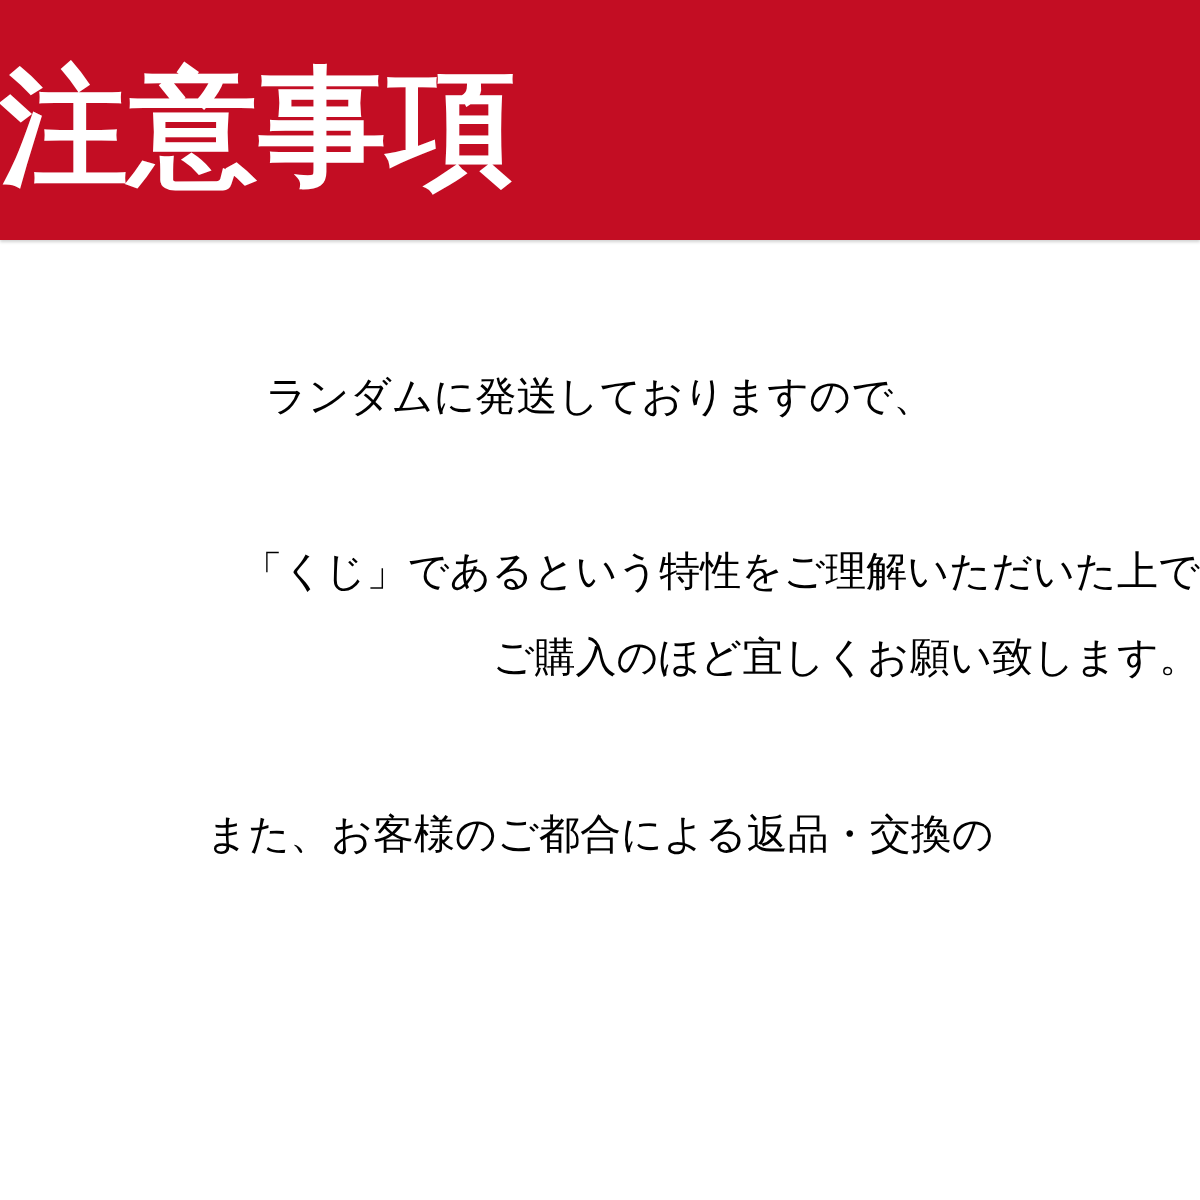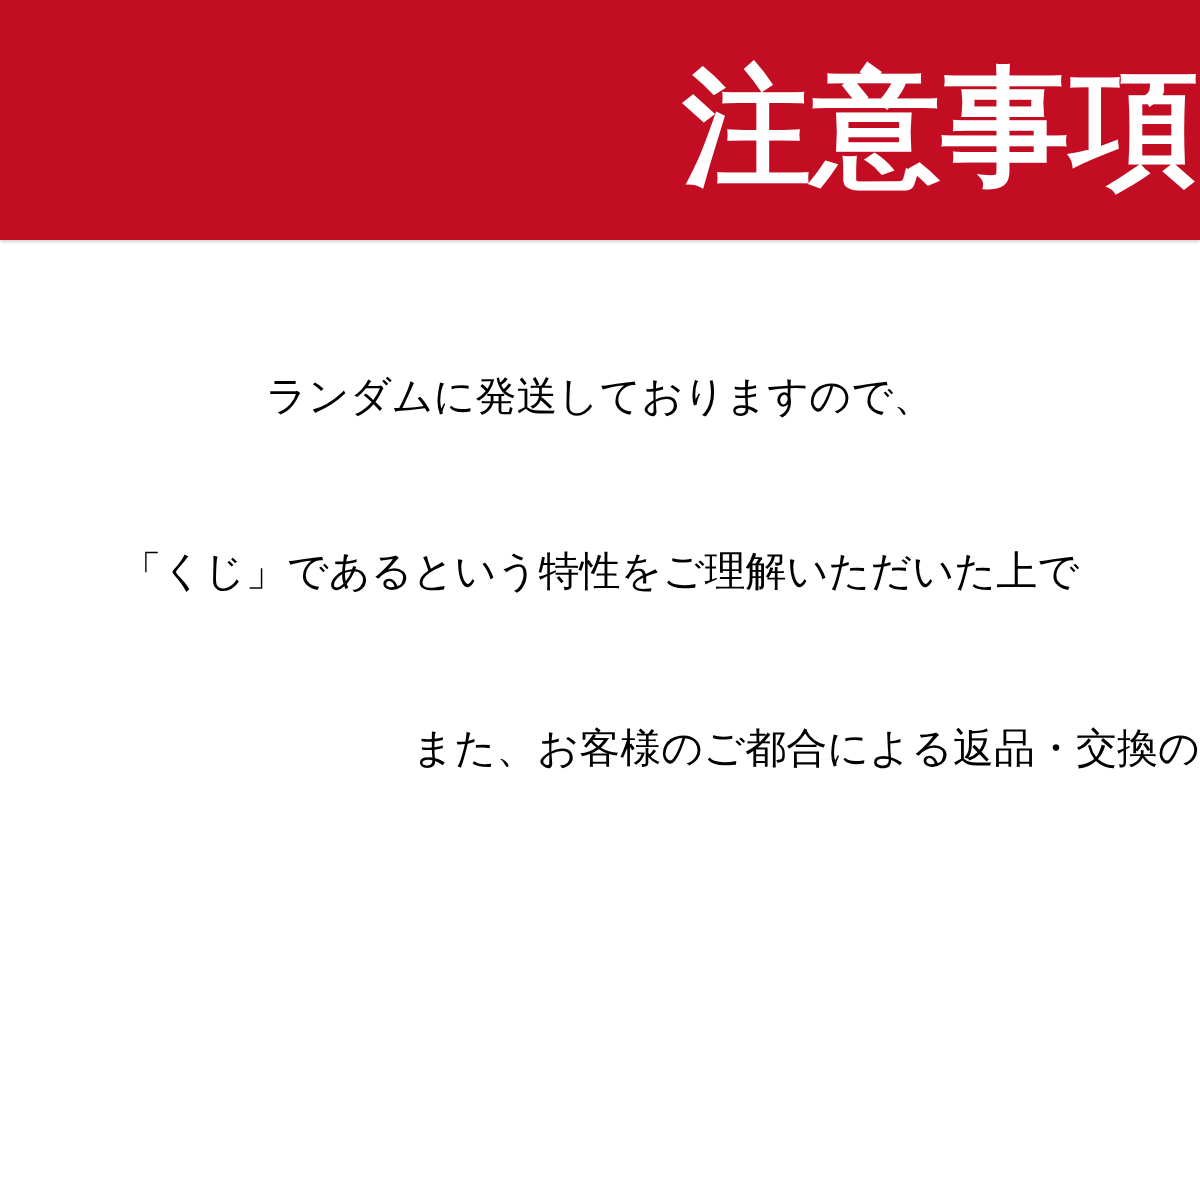--- a/index.html
+++ b/index.html
@@ -18,21 +18,21 @@
     height: 1200px;
     background: #ffffff;
     position: relative;
   }
   .banner {
     width: 100%;
     height: 240px;
     background: #c30d23;
     display: flex;
     align-items: center;
-    justify-content: flex-end;
+    justify-content: flex-start;
     box-shadow: 0 2px 3px rgba(0,0,0,0.18);
     box-sizing: border-box;
     padding-top: 14px;
   }
   .banner-title {
     color: #ffffff;
     font-size: 128px;
     font-weight: 900;
     letter-spacing: 0.01em;
     line-height: 1;
@@ -45,40 +45,41 @@
     font-weight: 500;
   }
   .paragraph {
     margin: 0;
   }
   .paragraph .line {
     line-height: 86px;
     white-space: nowrap;
   }
   .paragraph-1 { margin-top: 113px; }
-  .paragraph-2 { margin-top: 89px; }
-  .paragraph-3 { margin-top: 91px; text-align: right; }
+  .paragraph-2 { margin-top: 89px; text-align: right; }
+  .paragraph-3 { margin-top: 91px; }
 </style>
 </head>
 <body>
 
 <div class="page">
 
   <header class="banner">
     <div class="banner-title">注意事項</div>
   </header>
 
   <main class="notice-body">
 
     <div class="paragraph paragraph-1">
       <div class="line">ランダムに発送しておりますので、</div>
     </div>
 
     <div class="paragraph paragraph-2">
       <div class="line">「くじ」であるという特性をご理解いただいた上で</div>
+      <div class="line">ご購入のほど宜しくお願い致します。</div>
     </div>
 
     <div class="paragraph paragraph-3">
       <div class="line">また、お客様のご都合による返品・交換の</div>
     </div>
 
   </main>
 
 </div>
 

